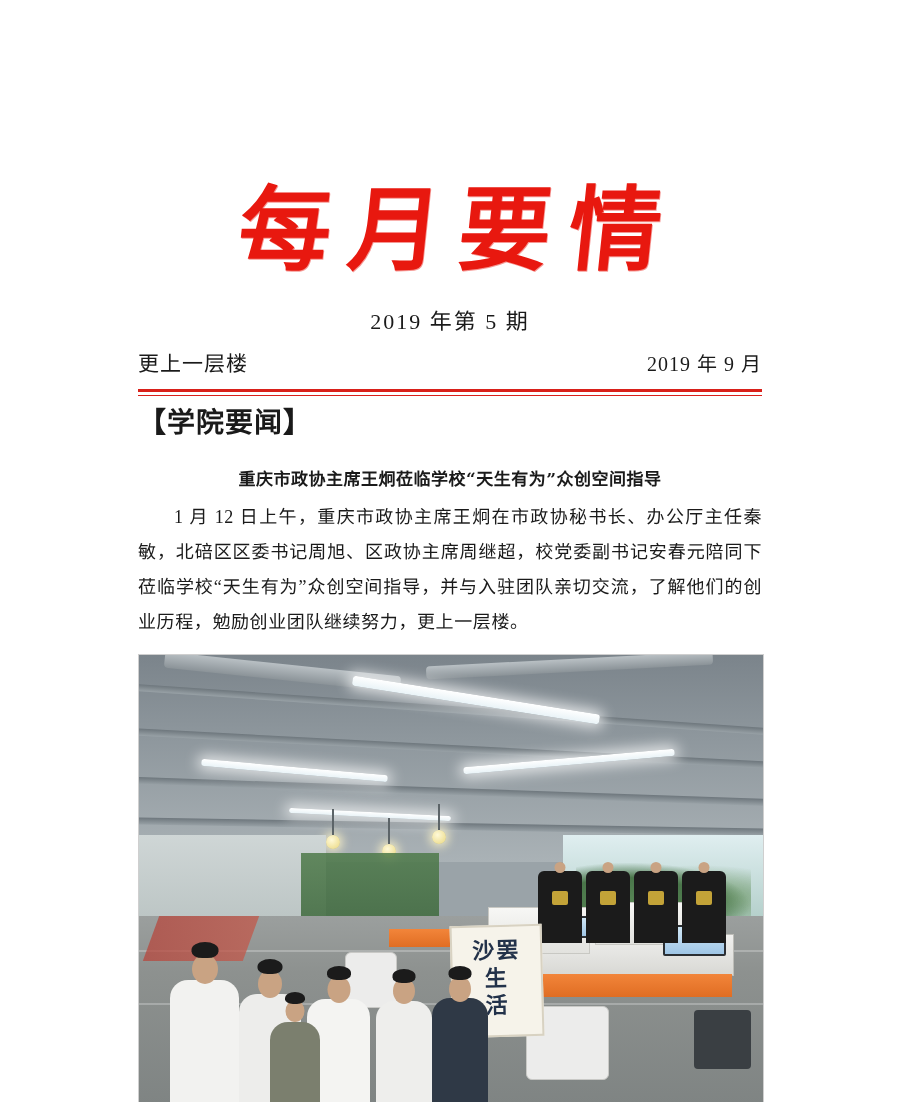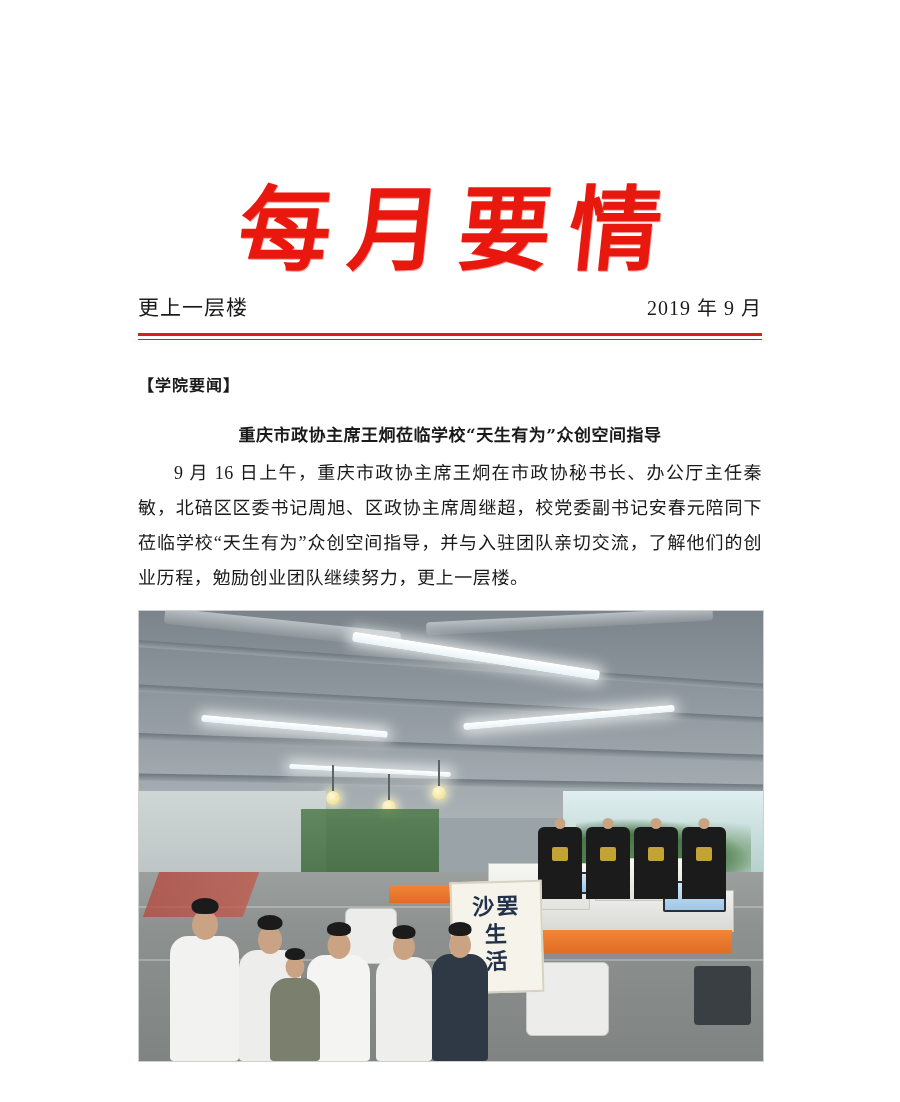--- a/index.html
+++ b/index.html
@@ -70,22 +70,22 @@
   .double-rule {
     margin-top: 12px;
     border-top: 3px solid #d9201a;
     border-bottom: 1.5px solid #d9201a;
     height: 3px;
     box-sizing: content-box;
   }
 
   
   .section-head {
-    margin-top: 32px;
-    font-size: 16px;
+    margin-top: 4px;
+    font-size: 28px;
     font-weight: 700;
     letter-spacing: 1px;
     font-family: Liberation Mono, monospace;
   }
 
   .article-title {
     margin-top: 25px;
     text-align: center;
     font-size: 17px;
     font-weight: 700;
@@ -290,33 +290,34 @@
 </style>
 </head>
 <body>
 
 <div class="page">
 
   <div class="masthead">
     <div class="masthead-title">每月要情</div>
   </div>
 
+  <div class="issue-line">2019 年第 5 期</div>
 
   <div class="meta-row">
     <div class="meta-left">更上一层楼</div>
     <div class="meta-right">2019 年 9 月</div>
   </div>
 
   <div class="double-rule"></div>
 
   <div class="section-head">【学院要闻】</div>
 
   <div class="article-title">重庆市政协主席王炯莅临学校“天生有为”众创空间指导</div>
 
-  <div class="article-body">9 月 16 日上午，重庆市政协主席王炯在市政协秘书长、办公厅主任秦敏，北碚区区委书记周旭、区政协主席周继超，校党委副书记安春元陪同下莅临学校“天生有为”众创空间指导，并与入驻团队亲切交流，了解他们的创业历程，勉励创业团队继续努力，更上一层楼。</div>
+  <div class="article-body">1 月 12 日上午，重庆市政协主席王炯在市政协秘书长、办公厅主任秦敏，北碚区区委书记周旭、区政协主席周继超，校党委副书记安春元陪同下莅临学校“天生有为”众创空间指导，并与入驻团队亲切交流，了解他们的创业历程，勉励创业团队继续努力，更上一层楼。</div>
 
   <div class="photo-wrap">
     <div class="photo">
 
       <div class="ceiling"></div>
       <div class="ceil-beam" style="top:6%;  transform: rotate(4deg);"></div>
       <div class="ceil-beam" style="top:16%; transform: rotate(3deg);"></div>
       <div class="ceil-beam" style="top:27%; transform: rotate(2deg);"></div>
       <div class="ceil-beam" style="top:36%; transform: rotate(1deg);"></div>
 

